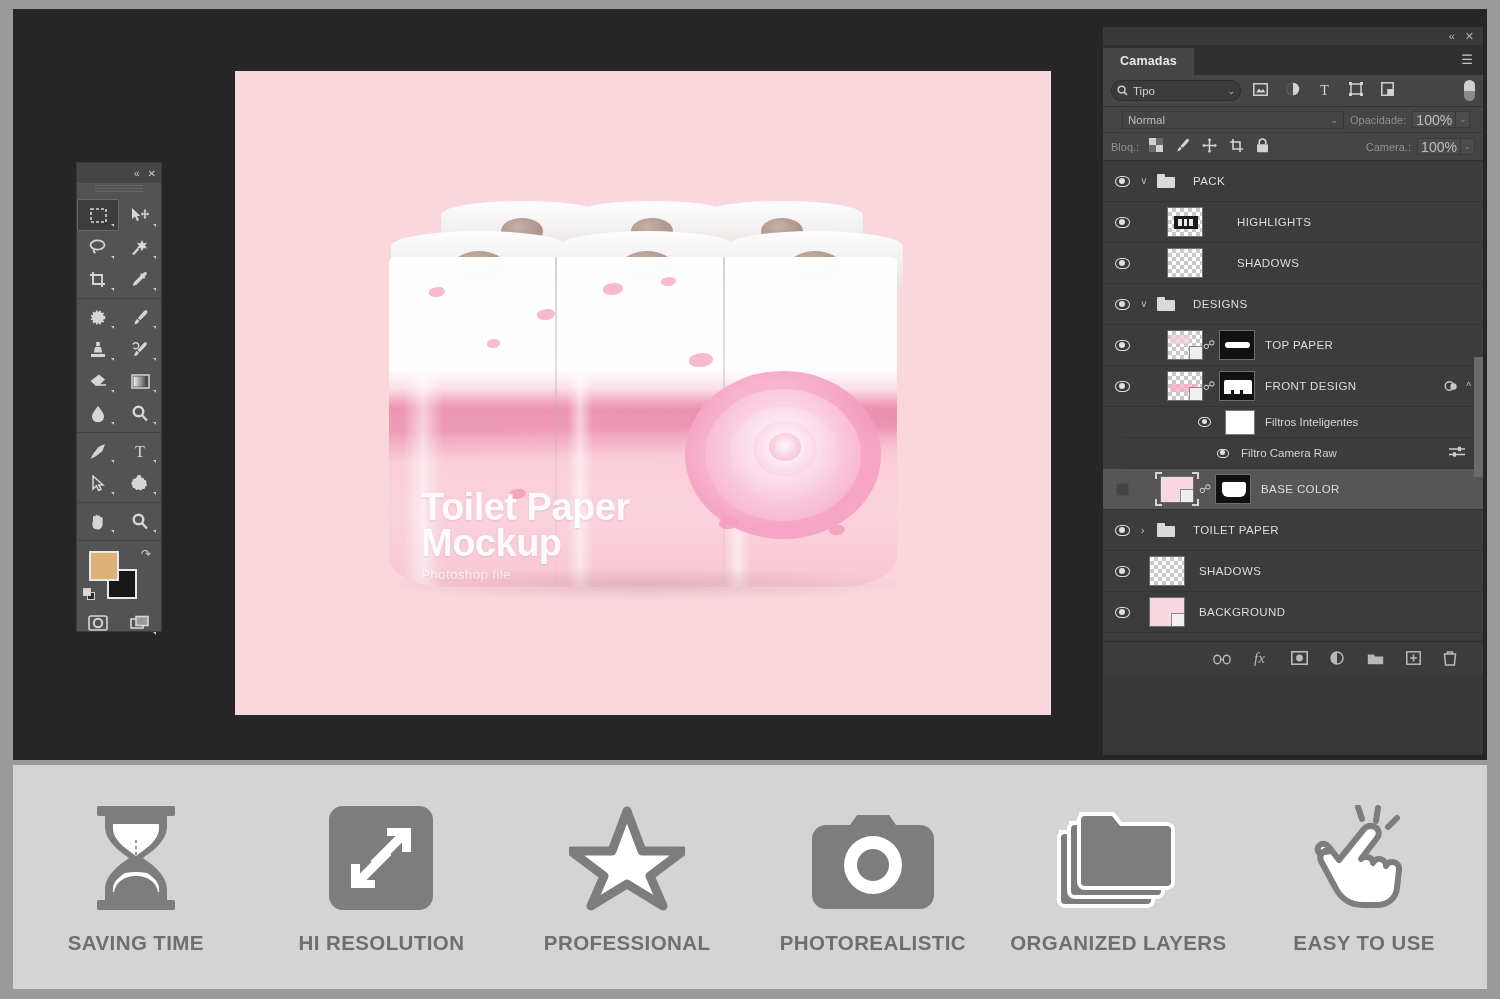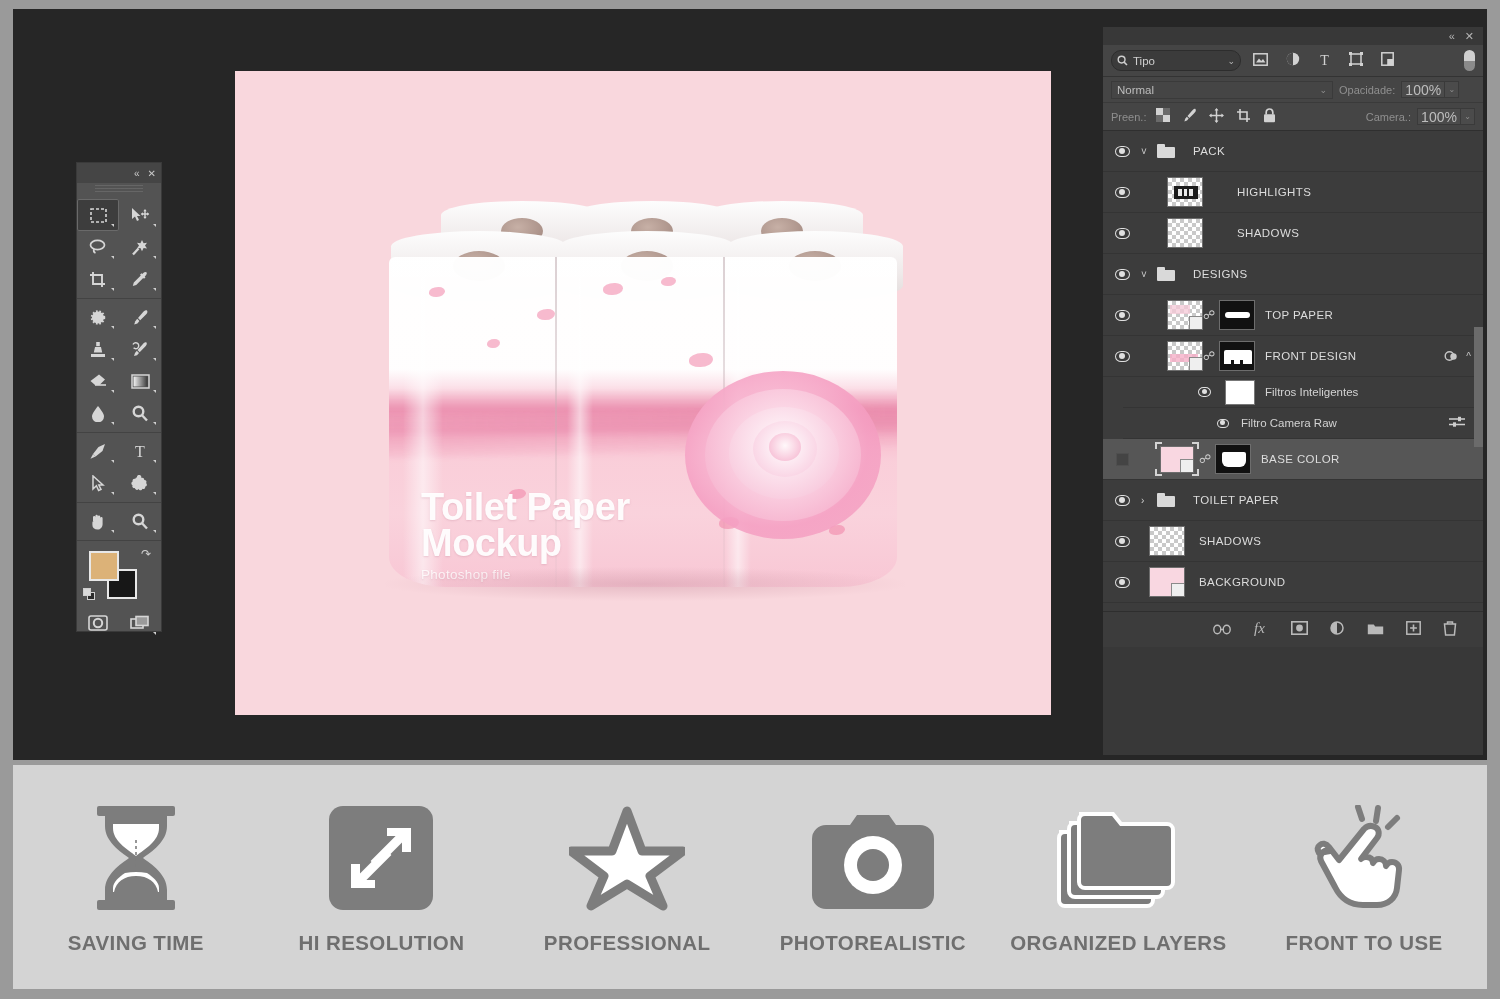--- a/index.html
+++ b/index.html
@@ -199,21 +199,21 @@
     display:flex; align-items:center; padding: 0 5px; gap: 5px; color:#cfcfcf;
     font-size: 11.5px; border-radius: 10px;
   }
   #filter-select .chev { margin-left:auto; font-size: 9px; color:#b9b9b9;}
   .filt-ico { color:#d2d2d2; font-size: 13px; margin: 0 6px; }
   #filter-toggle {
     margin-left: auto; width: 11px; height: 21px; border-radius: 6px;
     background: linear-gradient(180deg,#cfcfcf 0 52%, #8a8a8a 52% 100%);
   }
   #lp-blendrow {
-    height: 26px; background:#454545; display:flex; align-items:center; padding: 0 8px; gap:6px;
+    height: 26px; background:#454545; display:flex; align-items:center; padding: 0 19px; gap:6px;
     border-bottom:1px solid #3a3a3a;
   }
   #blend-select {
     flex: 0 0 222px; height: 18px; background:#454545; border:1px solid #3a3a3a;
     display:flex; align-items:center; padding:0 5px; color:#bdbdbd; font-size:11.5px;
   }
   #blend-select .chev{ margin-left:auto; font-size:9px; color:#8e8e8e;}
   .numfield {
     height: 17px; width: 44px; background:#4b4b4b; border:1px solid #3a3a3a;
     color:#bdbdbd; font-size: 14px; display:flex; align-items:center; justify-content:center;
@@ -562,20 +562,24 @@
       </div>
     </div>
 
     <div id="layers-panel">
 
       <div id="lp-topbar">
         <span>«</span>
         <span>✕</span>
       </div>
 
+      <div id="lp-tabrow">
+        <div id="lp-tab">Camadas</div>
+        <div id="lp-menu">☰</div>
+      </div>
 
       <div id="lp-filterrow">
         <div id="filter-select">
           <svg width="11" height="11" viewBox="0 0 11 11">
               <circle cx="4.6" cy="4.6" r="3.4" fill="none" stroke="#cfcfcf" stroke-width="1.4"></circle>
               <path d="M7.1 7.1 L10 10" stroke="#cfcfcf" stroke-width="1.5"></path>
             </svg>
           <span>Tipo</span>
           <span class="chev">⌄</span>
         </div>
@@ -620,21 +624,21 @@
           <span class="chev">⌄</span>
         </div>
         <span class="lbl-dim">Opacidade:</span>
         <div style="display:flex">
           <div class="numfield">100%</div>
           <div class="numstep">⌄</div>
         </div>
       </div>
 
       <div id="lp-lockrow">
-        <span class="lbl-dim" style="margin-right:10px">Preen.:</span>
+        <span class="lbl-dim" style="margin-right:10px">Bloq.:</span>
         <span class="lock-ico">
           <svg width="14" height="14" viewBox="0 0 14 14">
               <rect x="0" y="0" width="7" height="7" fill="#d2d2d2"></rect>
               <rect x="7" y="7" width="7" height="7" fill="#d2d2d2"></rect>
               <rect x="7" y="0" width="7" height="7" fill="#6a6a6a"></rect>
               <rect x="0" y="7" width="7" height="7" fill="#6a6a6a"></rect>
             </svg>
         </span>
         <span class="lock-ico">
           <svg width="15" height="15" viewBox="0 0 15 15">
@@ -972,16 +976,16 @@
       <div class="ico-wrap">
         <svg width="104" height="106" viewBox="0 0 104 106">
           <g stroke="#7d7d7d" stroke-width="6" stroke-linecap="round">
             <path d="M50 14 L46 2"></path>
             <path d="M64 16 L66 3"></path>
             <path d="M76 22 L85 13"></path>
           </g>
           <path class="f-white" stroke="#7d7d7d" stroke-width="6" stroke-linejoin="round" d="M18 46 c-6-2 -12 4 -9 10 l14 26 c5 10 14 18 28 18 h14 c11 0 19-7 20-17 l2-18 c.6-5 -3-8 -7-8 -3 0 -5 2 -6 4 0-4 -3-7 -7-7 -3 0 -5 2 -6 4 -.3-4 -3-6 -7-6 -2 0 -4 1 -5 2 l16-21 c3-4 2-9 -2-11 -4-2 -8-1 -11 2 l-25 31 -10-13 c-3-4 -7-4 -9-2 -3 2 -3 5 -1 8Z"></path>
         </svg>
       </div>
-      <div class="cap">FRONT TO USE</div>
+      <div class="cap">EASY TO USE</div>
     </div>
   </div>
 </div>
 
 </body></html>

